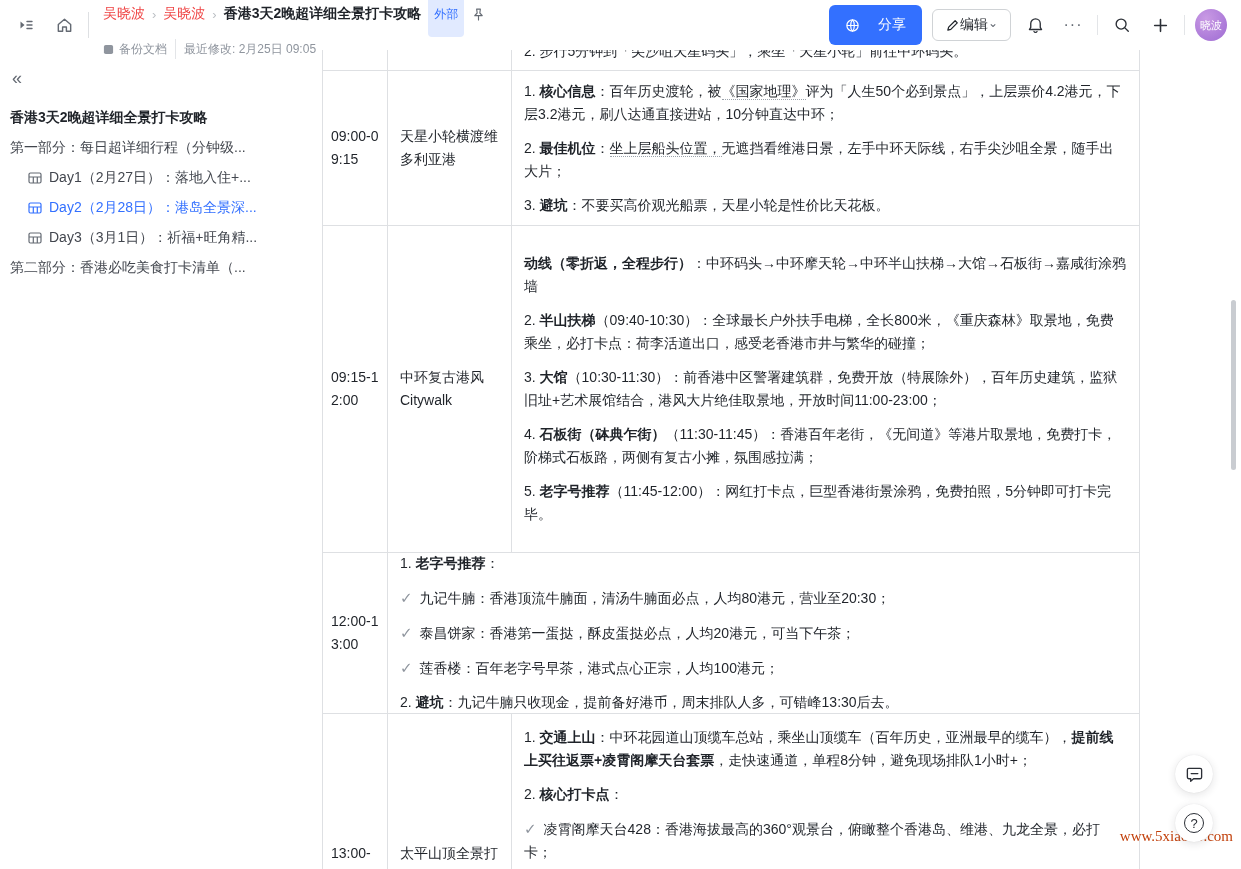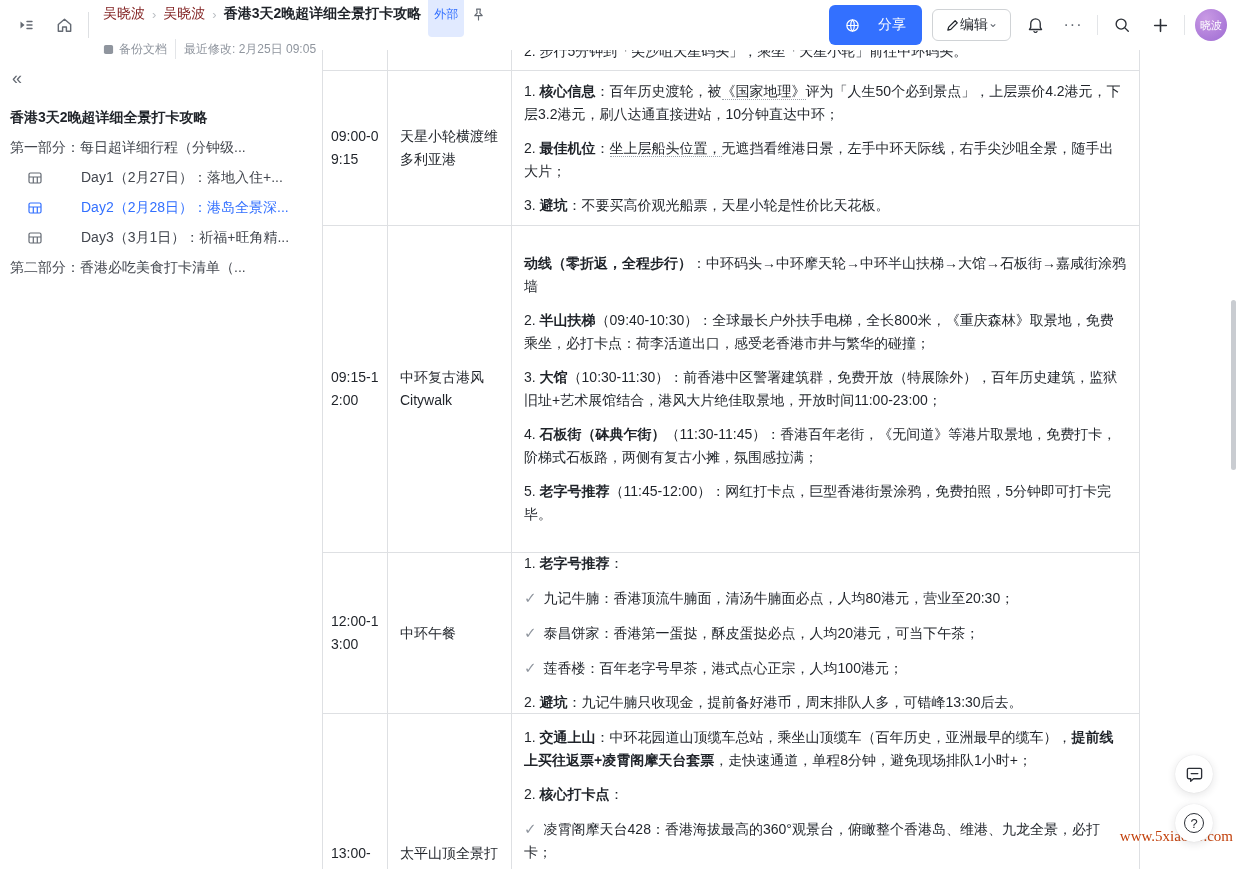--- a/index.html
+++ b/index.html
@@ -9,21 +9,21 @@
   
   .topbar { position:absolute; top:0; left:0; width:100%; height:50px; background:#fff;
     z-index:30; display:flex; align-items:center; justify-content:space-between; padding:0 14px 0 12px; }
   .tb-left { display:flex; align-items:center; gap:10px; }
   .icon-btn { width:28px; height:28px; display:flex; align-items:center; justify-content:center;
     border-radius:6px; cursor:pointer; color:#646a73; }
   .vdiv { width:1px; height:26px; background:#dee0e3; }
   .vdiv-s { width:1px; height:20px; background:#e3e5e8; }
   .crumb-block { display:flex; flex-direction:column; gap:2px; margin-left:4px; }
   .crumb-row1 { display:flex; align-items:center; gap:7px; font-size:14px; }
-  .crumb-link { color:#7f1d1d; cursor:pointer; }
+  .crumb-link { color:#ef4444; cursor:pointer; }
   .crumb-sep { color:#bbbfc4; font-size:13px; }
   .doc-title { color:#1f2329; font-weight:bold; }
   .badge { background:#e1eaff; color:#3370ff; font-size:12px; border-radius:4px;
     padding:15px 6px; line-height:16px; }
   .crumb-row2 { display:flex; align-items:center; gap:8px; font-size:12px; color:#8f959e; }
   .tb-right { display:flex; align-items:center; gap:10px; }
   .btn-share { display:flex; align-items:center; gap:18px; background:#3370ff; color:#fff;
     font-size:14px; height:40px; padding:0 16px; border:none; border-radius:6px; cursor:pointer; }
   .btn-edit { display:flex; align-items:center; background:#fff; color:#1f2329;
     font-size:14px; height:32px; padding:0 12px; border:1px solid #d0d3d6; border-radius:6px; cursor:pointer; }
@@ -32,21 +32,21 @@
   .avatar { width:32px; height:32px; border-radius:50%; color:#fff; font-size:11px;
     background:radial-gradient(circle at 35% 30%, #c99ae4, #9e6bd3); display:flex;
     align-items:center; justify-content:center; cursor:pointer; }
 
   
   .outline { position:absolute; left:0; top:50px; width:315px; padding:18px 6px 0 10px; z-index:5; background:#fff; }
   .collapse { font-size:18px; color:#646a73; cursor:pointer; padding-left:2px; }
   .outline-title { font-size:14px; font-weight:bold; color:#1f2329; margin:18px 0 6px 0; line-height:20px; }
   .outline-item { display:flex; align-items:center; height:30px; font-size:14px; color:#42464e;
     cursor:pointer; border-radius:6px; white-space:nowrap; overflow:hidden; }
-  .outline-item.lv2 { padding-left:18px;gap:32px; }
+  .outline-item.lv2 { padding-left:18px; }
   .oi-icon { width:15px; height:15px; margin-right:6px; flex:0 0 auto; color:#646a73; display:flex; }
   .outline-item.active { color:#3370ff; }
   .outline-item.active .oi-icon { color:#3370ff; }
 
   
   .content { position:absolute; left:322px; top:0; width:818px; z-index:1; }
   .itable { position:absolute; top:14px; left:0; width:818px; border-top:1px solid #dee0e3; border-left:1px solid #dee0e3; }
   .row { display:flex; width:100%; }
   .cell { border-right:1px solid #dee0e3; border-bottom:1px solid #dee0e3; display:flex;
     flex-direction:column; justify-content:center; }
@@ -234,21 +234,20 @@
         <div class="cell detail">
           <p class="para"><span class="bold">动线（零折返，全程步行）</span><span>：中环码头→中环摩天轮→中环半山扶梯→大馆→石板街→嘉咸街涂鸦墙</span></p>
           <p class="para"><span>2. </span><span class="bold">半山扶梯</span><span>（09:40-10:30）：全球最长户外扶手电梯，全长800米，《重庆森林》取景地，免费乘坐，必打卡点：荷李活道出口，感受老香港市井与繁华的碰撞；</span></p>
           <p class="para"><span>3. </span><span class="bold">大馆</span><span>（10:30-11:30）：前香港中区警署建筑群，免费开放（特展除外），百年历史建筑，监狱旧址+艺术展馆结合，港风大片绝佳取景地，开放时间11:00-23:00；</span></p>
           <p class="para"><span>4. </span><span class="bold">石板街（砵典乍街）</span><span>（11:30-11:45）：香港百年老街，《无间道》等港片取景地，免费打卡，阶梯式石板路，两侧有复古小摊，氛围感拉满；</span></p>
           <p class="para"><span>5. </span><span class="bold">老字号推荐</span><span>（11:45-12:00）：网红打卡点，巨型香港街景涂鸦，免费拍照，5分钟即可打卡完毕。</span></p>
         </div>
       </div>
       <div class="row row-3">
         <div class="cell time">12:00-13:00</div>
-        <div class="cell activity">中环午餐</div>
         <div class="cell detail">
           <p class="para"><span>1. </span><span class="bold">老字号推荐</span><span>：</span></p>
           <p class="para"><span class="check">✓</span><span>九记牛腩：香港顶流牛腩面，清汤牛腩面必点，人均80港元，营业至20:30；</span></p>
           <p class="para"><span class="check">✓</span><span>泰昌饼家：香港第一蛋挞，酥皮蛋挞必点，人均20港元，可当下午茶；</span></p>
           <p class="para"><span class="check">✓</span><span>莲香楼：百年老字号早茶，港式点心正宗，人均100港元；</span></p>
           <p class="para"><span>2. </span><span class="bold">避坑</span><span>：九记牛腩只收现金，提前备好港币，周末排队人多，可错峰13:30后去。</span></p>
         </div>
       </div>
       <div class="row row-4">
         <div class="cell time">13:00-</div>

